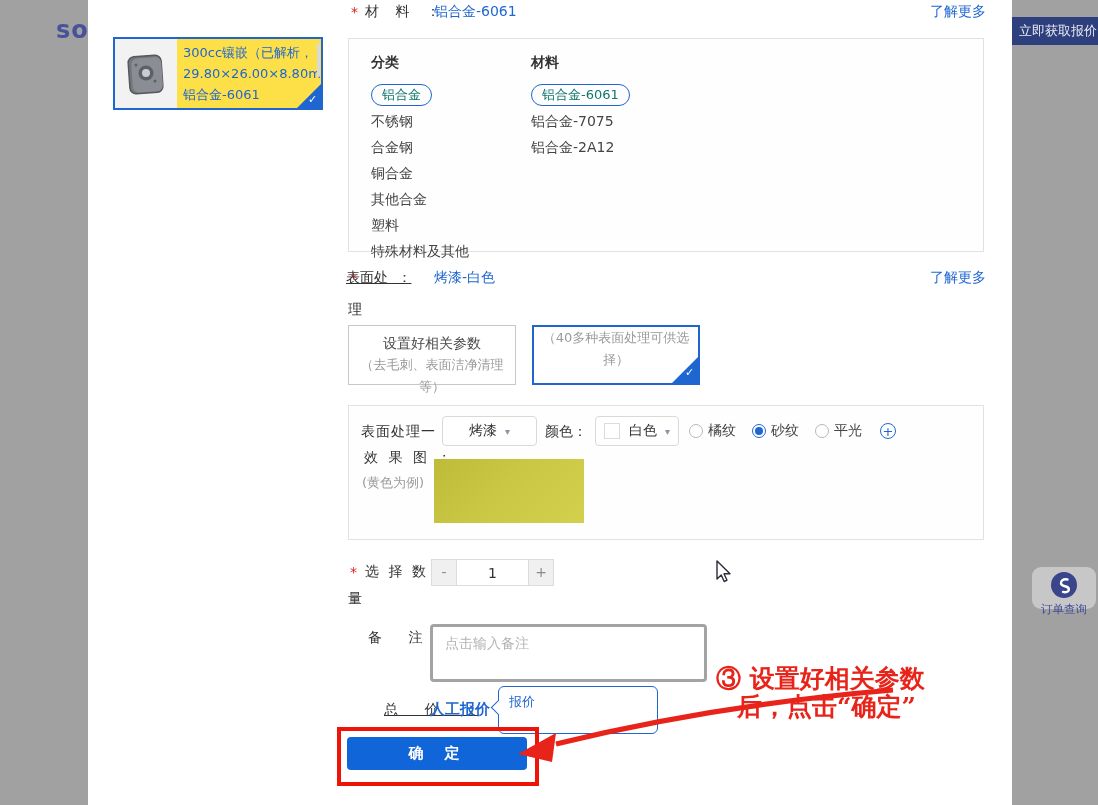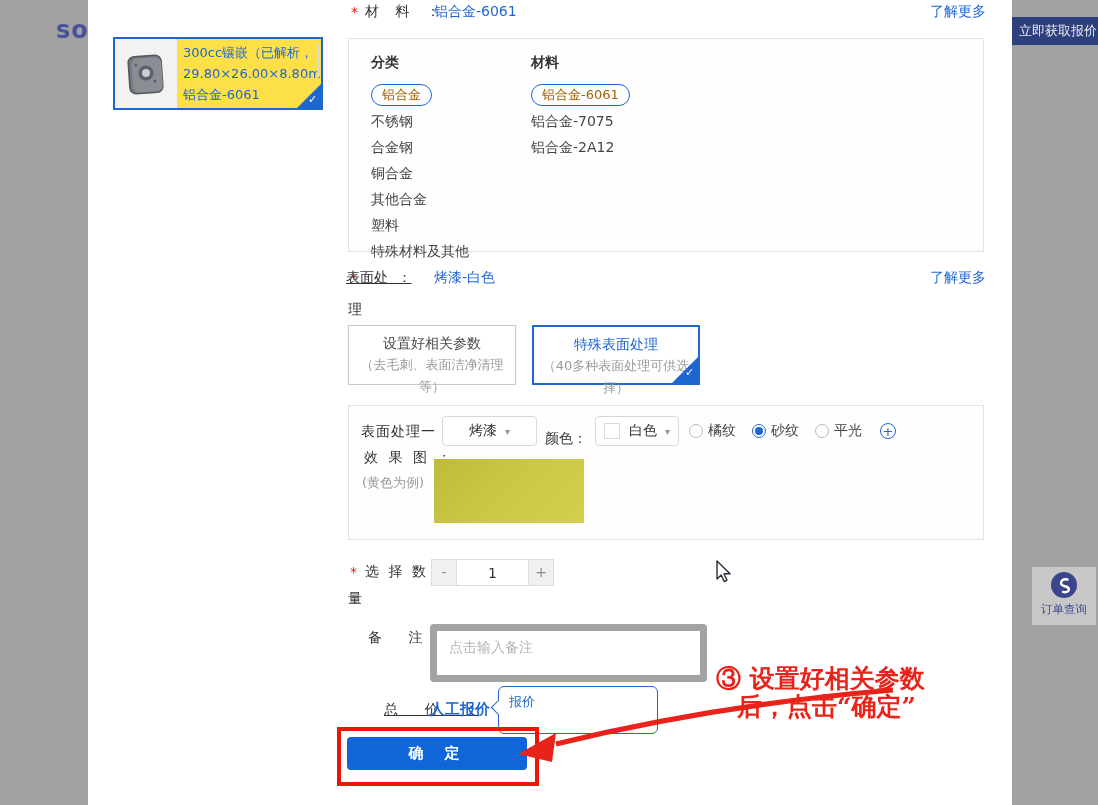--- a/index.html
+++ b/index.html
@@ -7,21 +7,21 @@
     width:1098px;height:805px;position:relative;overflow:hidden;
     background:#a1a1a1;
     font-family:"DejaVu Sans","Liberation Sans",sans-serif;
     -webkit-font-smoothing:antialiased;
   }
   .abs{position:absolute;}
   
   .logo{left:56px;top:16px;font-size:24px;font-weight:bold;color:#47529b;letter-spacing:1px;z-index:1;}
   .quote-btn{left:1012px;top:17px;width:92px;height:28px;background:#2e3f7d;color:#e8eaf2;
     font-size:13px;text-align:center;line-height:28px;z-index:1;}
-  .order-card{left:1032px;top:567px;width:64px;height:58px;background:#c7c7c7;border-radius:1px;z-index:1;}
+  .order-card{left:1032px;top:567px;width:64px;height:42px;background:#c7c7c7;border-radius:9px;z-index:1;}
   .order-icon{position:absolute;left:19px;top:5px;width:26px;height:26px;border-radius:50%;background:#3a458c;}
   .order-label{position:absolute;left:0;top:35px;width:64px;text-align:center;font-size:11.5px;color:#3f4a96;}
   
   .modal{left:88px;top:0;width:924px;height:805px;background:#ffffff;z-index:2;}
   .modal .abs{position:absolute;}
   
   .part-card{left:25px;top:37px;width:210px;height:73px;border:2px solid #1f66d1;background:#fff;display:flex;box-sizing:border-box;}
   .part-thumb{width:62px;height:69px;background:#f2f2f2;flex:0 0 62px;display:flex;align-items:center;justify-content:center;}
   .part-text{flex:1;background:#fde047;padding:3px 2px 0 6px;overflow:hidden;position:relative;}
   .part-text div{color:#1f66d1;font-size:13px;line-height:21px;white-space:nowrap;}
@@ -35,21 +35,21 @@
   .gap-mat{word-spacing:12px;}
   .gap-surf{word-spacing:5px;}
   .gap-qty{word-spacing:5px;}
   .gap-wide{word-spacing:22px;}
   .gap-fx{word-spacing:6px;}
   
   .panel{border:1px solid #e2e2e2;background:#fefefe;box-sizing:border-box;}
   .mat-panel{left:260px;top:38px;width:636px;height:214px;}
   .col-head{font-size:14px;font-weight:bold;color:#333;}
   .mat-item{font-size:14px;color:#444;line-height:26px;cursor:pointer;}
-  .pill{display:inline-block;border:1px solid #1f66d1;color:#a16207;border-radius:12px;padding:0 10px;line-height:20px;font-size:13px;margin:2px 0;}
+  .pill{display:inline-block;border:1px solid #1f66d1;color:#0f766e;border-radius:12px;padding:0 10px;line-height:20px;font-size:13px;margin:2px 0;}
   
   .sel-card{width:168px;height:60px;box-sizing:border-box;text-align:center;cursor:pointer;background:#fff;}
   .sel-card .t{font-size:14px;line-height:22px;padding-top:6px;}
   .sel-card .s{font-size:13px;line-height:22px;color:#9a9a9a;padding:0 3px;}
   .card-std{left:260px;top:325px;border:1px solid #c8c8c8;}
   .card-std .t{color:#4a4a4a;}
   .card-spec{left:444px;top:325px;border:2px solid #1f66d1;}
   .card-spec .t{color:#1f66d1;}
   .sel-card .corner-check{border-left-width:26px;border-bottom-width:26px;}
   
@@ -67,21 +67,21 @@
   .plus-circle{width:16px;height:16px;border:1px solid #1f66d1;border-radius:50%;color:#1f66d1;
     font-size:13px;line-height:15px;text-align:center;box-sizing:border-box;margin-left:2px;cursor:pointer;}
   .fx-note{font-size:13px;color:#9a9a9a;}
   .fx-img{width:150px;height:64px;background:linear-gradient(135deg,#bdbb38 0%,#c9c743 45%,#d2d04d 100%);}
   
   .step-btn{width:26px;height:27px;background:#f0f0f0;border:1px solid #dcdcdc;box-sizing:border-box;
     text-align:center;line-height:25px;font-size:14px;color:#8a8a8a;cursor:pointer;}
   .step-val{width:71px;height:27px;border-top:1px solid #dcdcdc;border-bottom:1px solid #dcdcdc;border-left:none;border-right:none;
     box-sizing:border-box;text-align:center;font-size:14px;color:#333;background:#fff;outline:none;font-family:inherit;}
   
-  .remark{left:342px;top:624px;width:277px;height:58px;border:7px solid #a3a3a3;border-radius:4px;box-sizing:border-box;
+  .remark{left:342px;top:624px;width:277px;height:58px;border:3px solid #a3a3a3;border-radius:4px;box-sizing:border-box;
     resize:none;font-size:14px;color:#333;padding:8px 12px;outline:none;font-family:inherit;}
   .remark::placeholder{color:#b3b3b3;}
   .total-val{font-size:15px;font-weight:bold;color:#1f66d1;}
   
   .tooltip{left:410px;top:686px;width:160px;height:48px;border:1px solid #1f66d1;border-radius:6px;background:#fff;
     box-sizing:border-box;padding:5px 10px;font-size:13px;color:#1f66d1;line-height:19px;z-index:3;}
   .tooltip-arrow{position:absolute;left:-6px;top:15px;width:10px;height:10px;background:#fff;
     border-left:1px solid #1f66d1;border-bottom:1px solid #1f66d1;transform:rotate(45deg);}
   
   .red-box{left:249px;top:727px;width:202px;height:59px;border:4px solid #ee1408;box-sizing:border-box;z-index:3;}
@@ -157,34 +157,33 @@
   <span class="abs flabel gap-surf" style="left:258px;top:269px;text-decoration:underline;">表面处 ：</span>
   <a class="abs blue-link" style="left:346px;top:269px;">烤漆-白色</a>
   <a class="abs blue-link" style="left:842px;top:269px;">了解更多</a>
   <span class="abs flabel" style="left:260px;top:301px;">理</span>
 
   <div class="abs sel-card card-std">
     <div class="t">设置好相关参数</div>
     <div class="s">（去毛刺、表面洁净清理等）</div>
   </div>
   <div class="abs sel-card card-spec">
-    <div class="t">特殊表面处理</div>
     <div class="s">（40多种表面处理可供选择）</div>
     <div class="corner-check">
         <span>✓</span>
       </div>
   </div>
 
   <div class="abs panel detail-panel">
     <span class="abs dp-label" style="left:12px;top:10px;letter-spacing:1px;">表面处理一 ：</span>
     <div class="abs select-box" style="left:93px;top:10px;width:95px;">
       <span>烤漆</span>
       <span class="caret">▾</span>
     </div>
-    <span class="abs dp-label" style="left:196px;top:10px;margin-top:7px;">颜色：</span>
+    <span class="abs dp-label" style="left:196px;top:10px;">颜色：</span>
     <div class="abs select-box" style="left:246px;top:10px;width:84px;">
       <span class="swatch"></span>
       <span>白色</span>
       <span class="caret">▾</span>
     </div>
     <div class="abs radio-row" style="left:340px;top:10px;">
       <span class="radio"></span>
       <span class="radio-label">橘纹</span>
       <span class="radio checked"></span>
       <span class="radio-label">砂纹</span>

